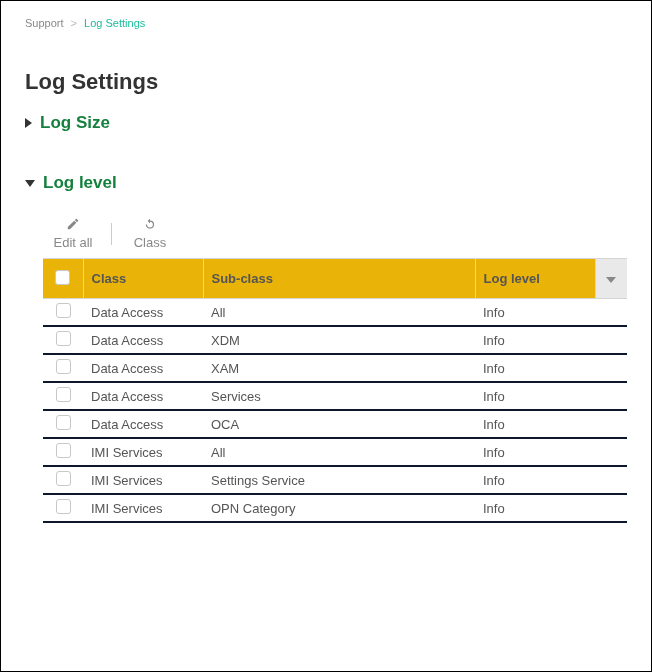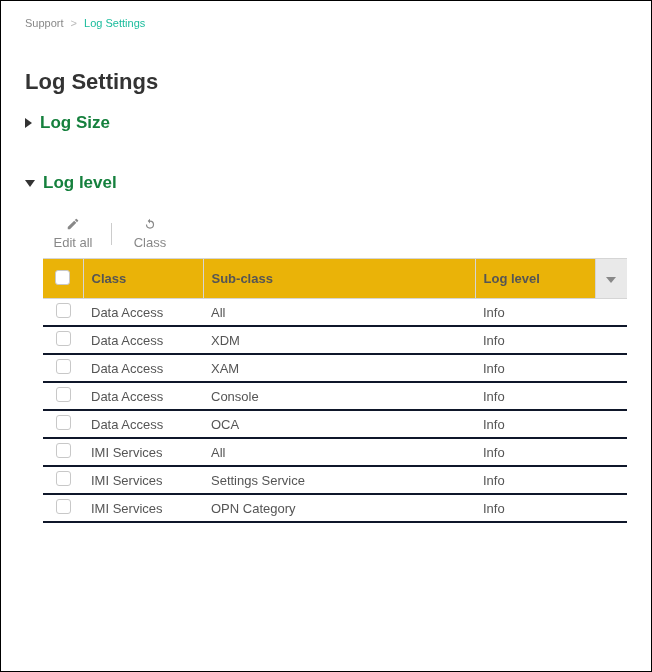--- a/index.html
+++ b/index.html
@@ -187,21 +187,21 @@
             </tr>
             <tr>
               <td class="check-col"><span class="chk"></span></td>
               <td>Data Access</td>
               <td>XAM</td>
               <td colspan="2">Info</td>
             </tr>
             <tr>
               <td class="check-col"><span class="chk"></span></td>
               <td>Data Access</td>
-              <td>Console</td>
+              <td>Services</td>
               <td colspan="2">Info</td>
             </tr>
             <tr>
               <td class="check-col"><span class="chk"></span></td>
               <td>Data Access</td>
               <td>OCA</td>
               <td colspan="2">Info</td>
             </tr>
             <tr>
               <td class="check-col"><span class="chk"></span></td>

